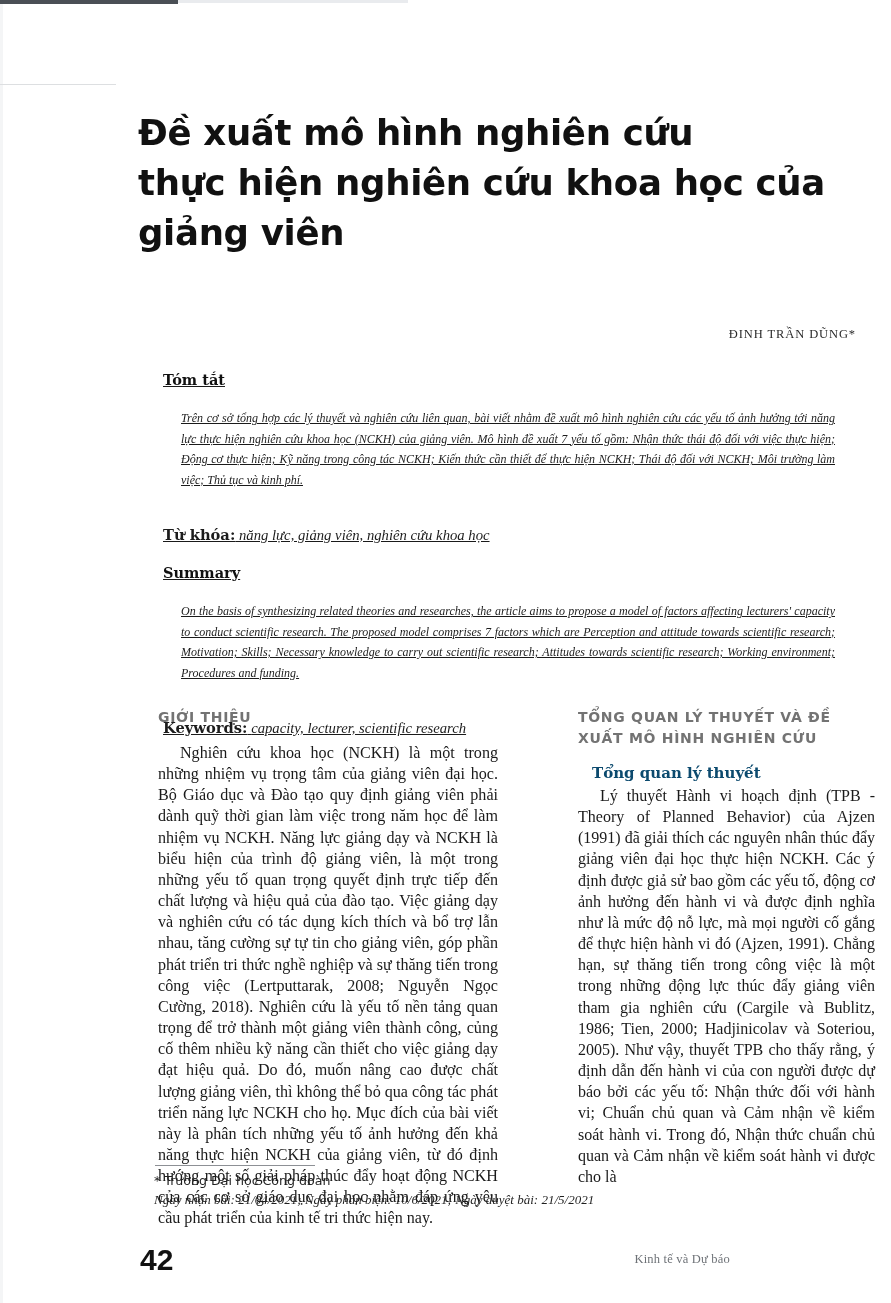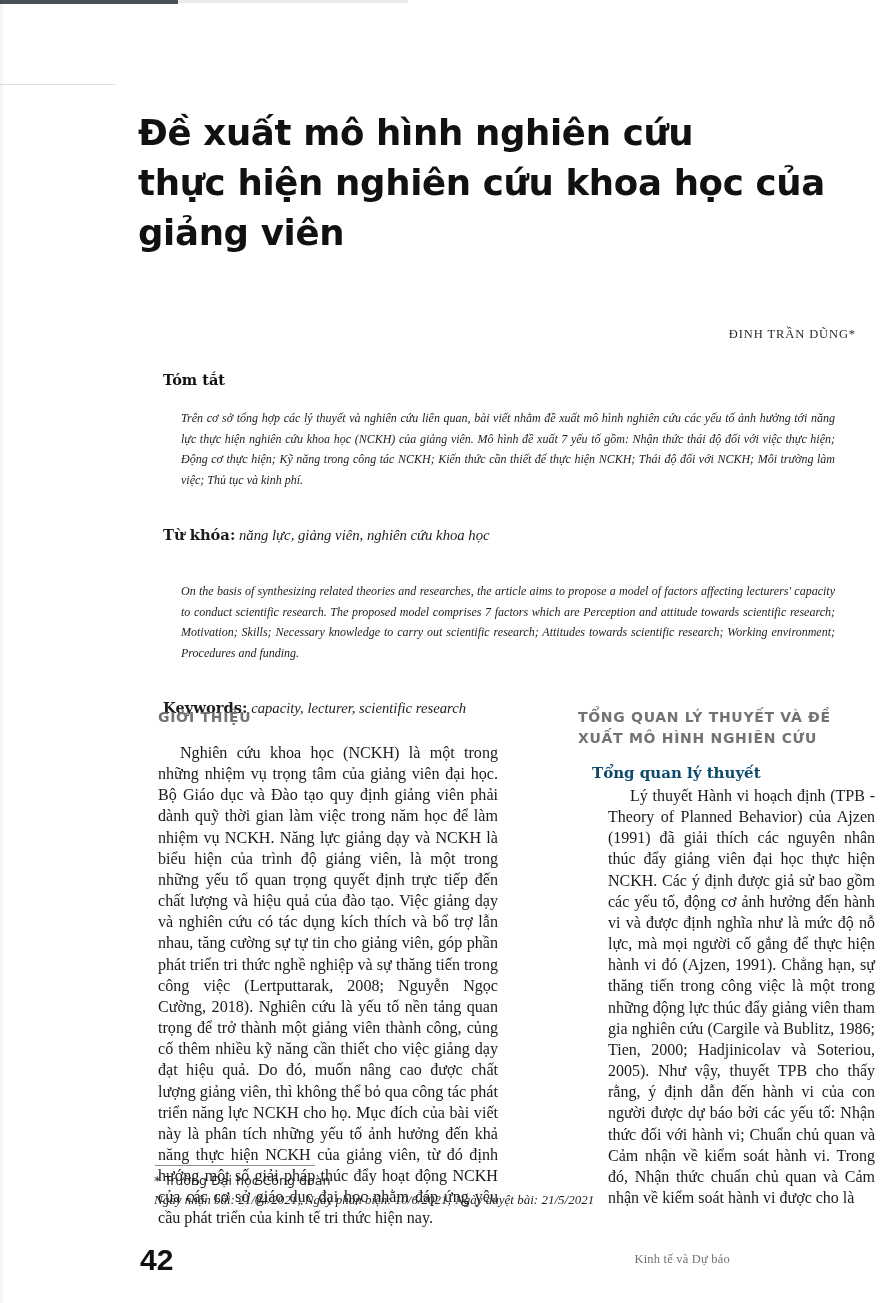--- a/index.html
+++ b/index.html
@@ -87,20 +87,21 @@
     letter-spacing: 0.9px;
     color: #2a2a2a;
   }
 
   
   .abstract-area {
     position: absolute;
     left: 163px;
     top: 370px;
     width: 690px;
+    text-decoration: underline;
   }
   .ab-head {
     font-family: "DejaVu Serif", "Liberation Serif", serif;
     font-weight: 700;
     font-size: 14.5px;
     line-height: 20px;
     color: #111111;
     margin: 0 0 1px 0;
   }
   .ab-body {
@@ -157,21 +158,21 @@
 
   .para {
     margin: 0;
     font-size: 16.1px;
     line-height: 21.15px;
     text-align: justify;
     text-indent: 22px;
     color: #1a1a1a;
     hyphens: none;
   }
-  .col-right .para { font-size: 16.0px; line-height: 21.15px; margin-left: 30px; }
+  .col-right .para { font-size: 16.0px; line-height: 21.15px; }
 
   
   .footnote-rule {
     position: absolute;
     left: 155px;
     top: 1165px;
     width: 160px;
     height: 1px;
     background: #8d9095;
   }
@@ -244,20 +245,21 @@
 
     <div class="ab-gap"></div>
 
     <p class="kw-line">
       <b>Từ khóa:</b>
       <i>năng lực, giảng viên, nghiên cứu khoa học</i>
     </p>
 
     <div class="ab-gap"></div>
 
+    <div class="ab-head">Summary</div>
     <p class="ab-body">On the basis of synthesizing related theories and researches, the article aims to propose a model of factors affecting lecturers' capacity to conduct scientific research. The proposed model comprises 7 factors which are Perception and attitude towards scientific research; Motivation; Skills; Necessary knowledge to carry out scientific research; Attitudes towards scientific research; Working environment; Procedures and funding.</p>
 
     <div class="ab-gap"></div>
 
     <p class="kw-line">
       <b>Keywords:</b>
       <i>capacity, lecturer, scientific research</i>
     </p>
   </div>
 

